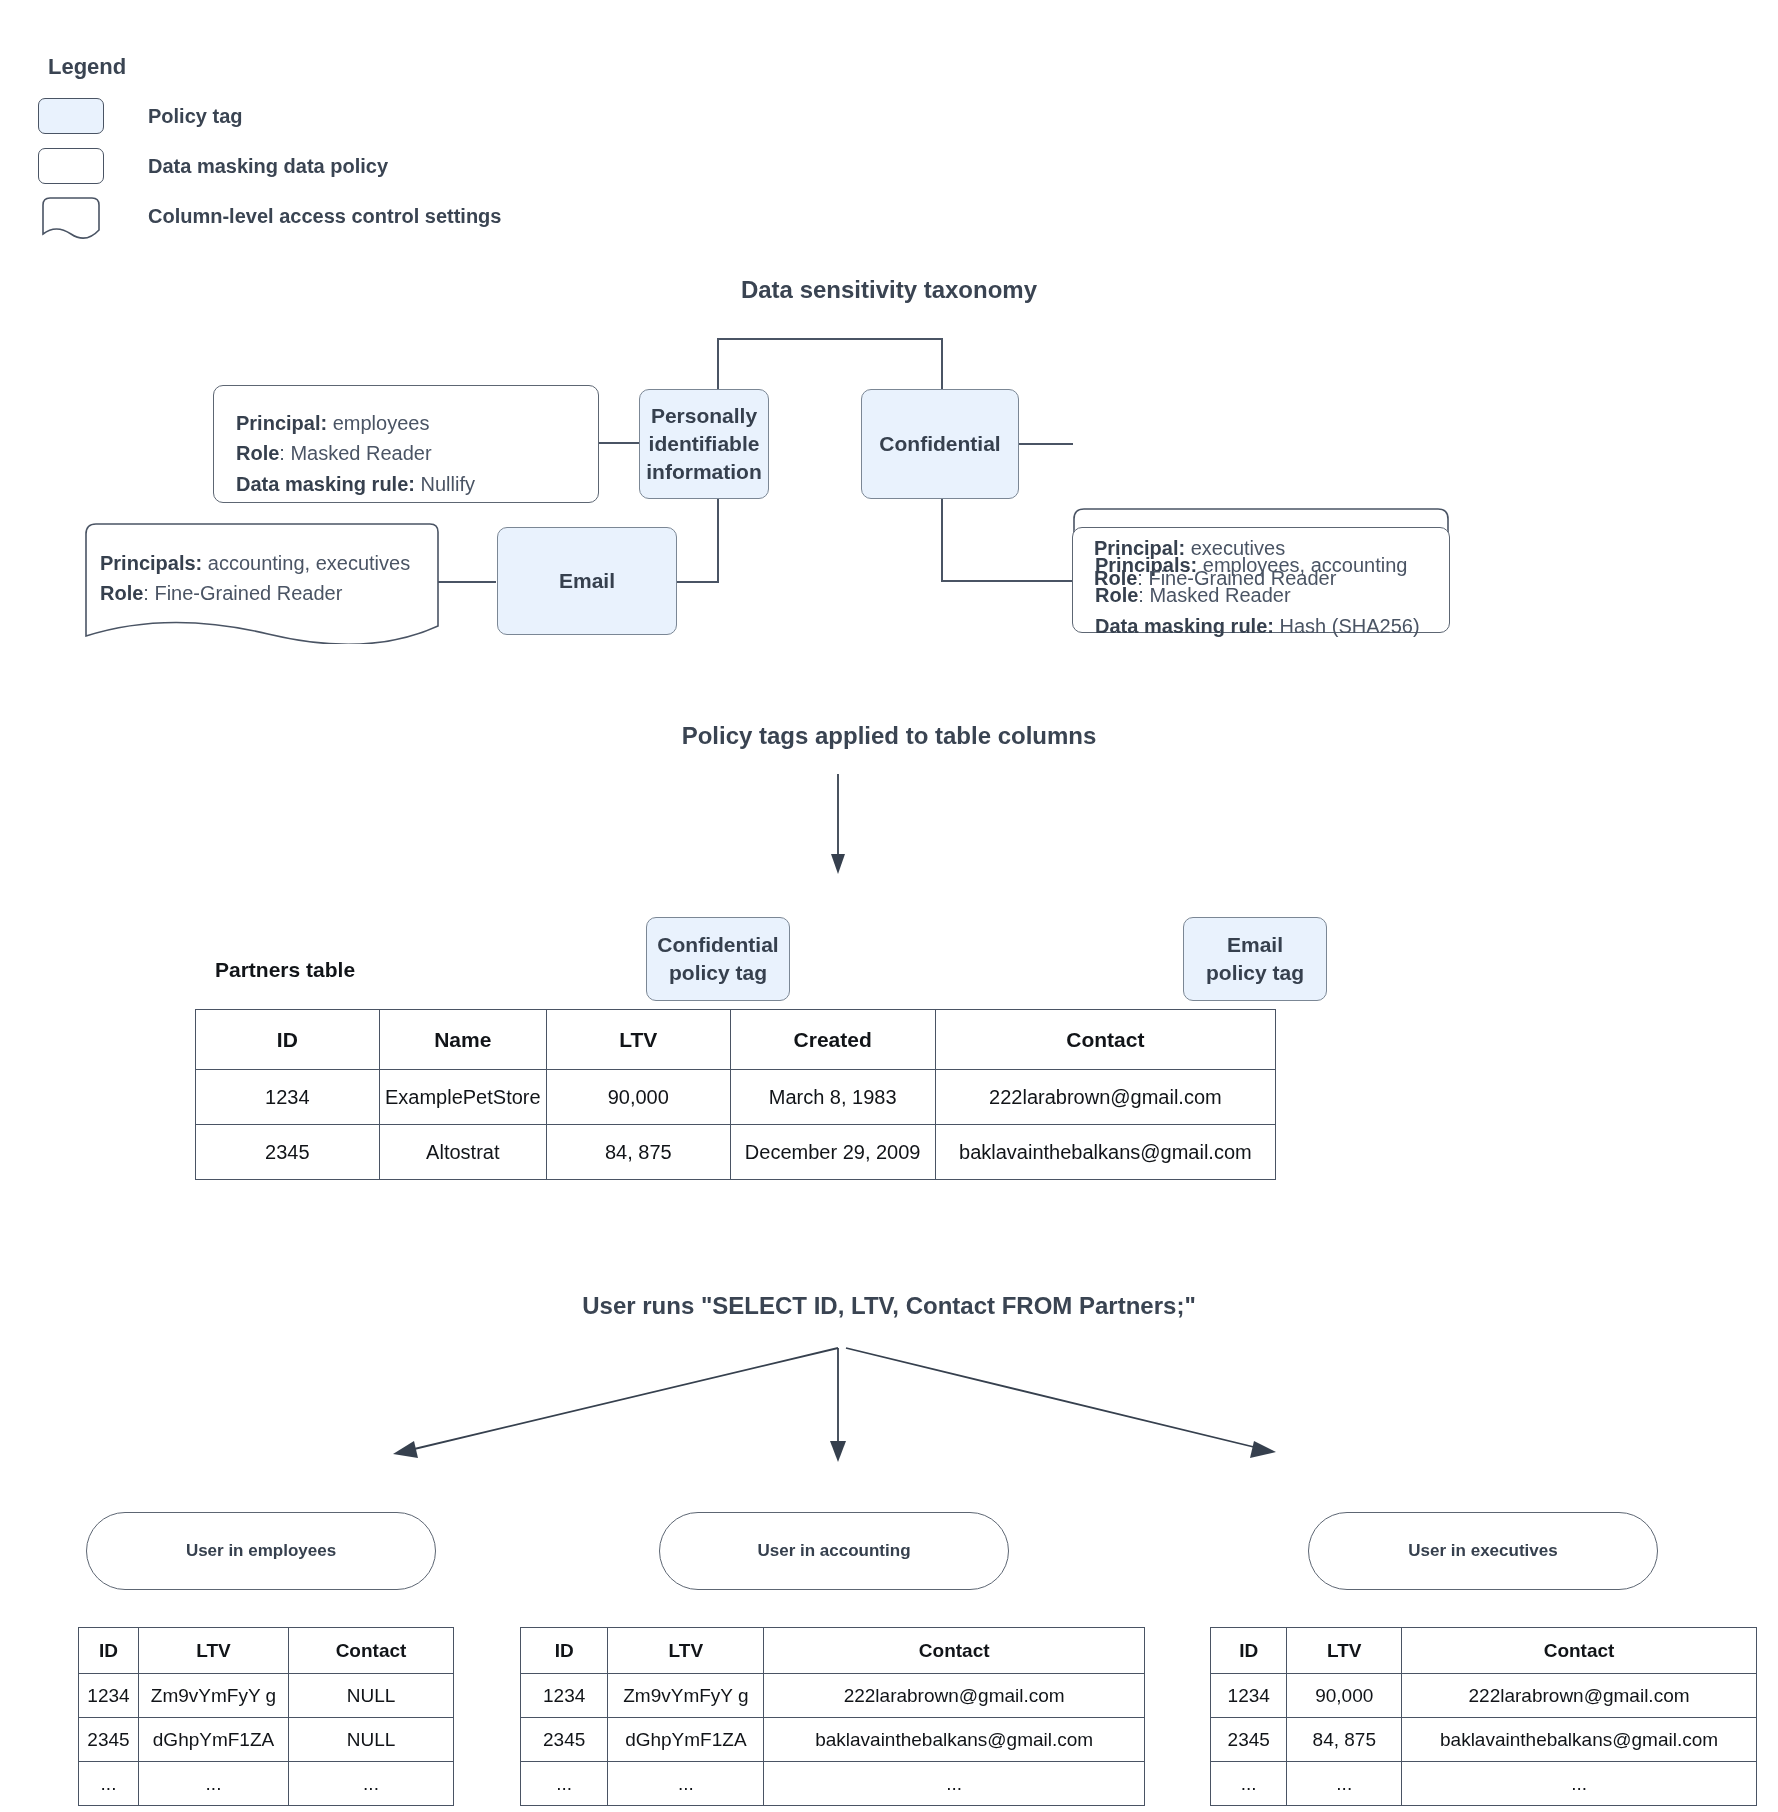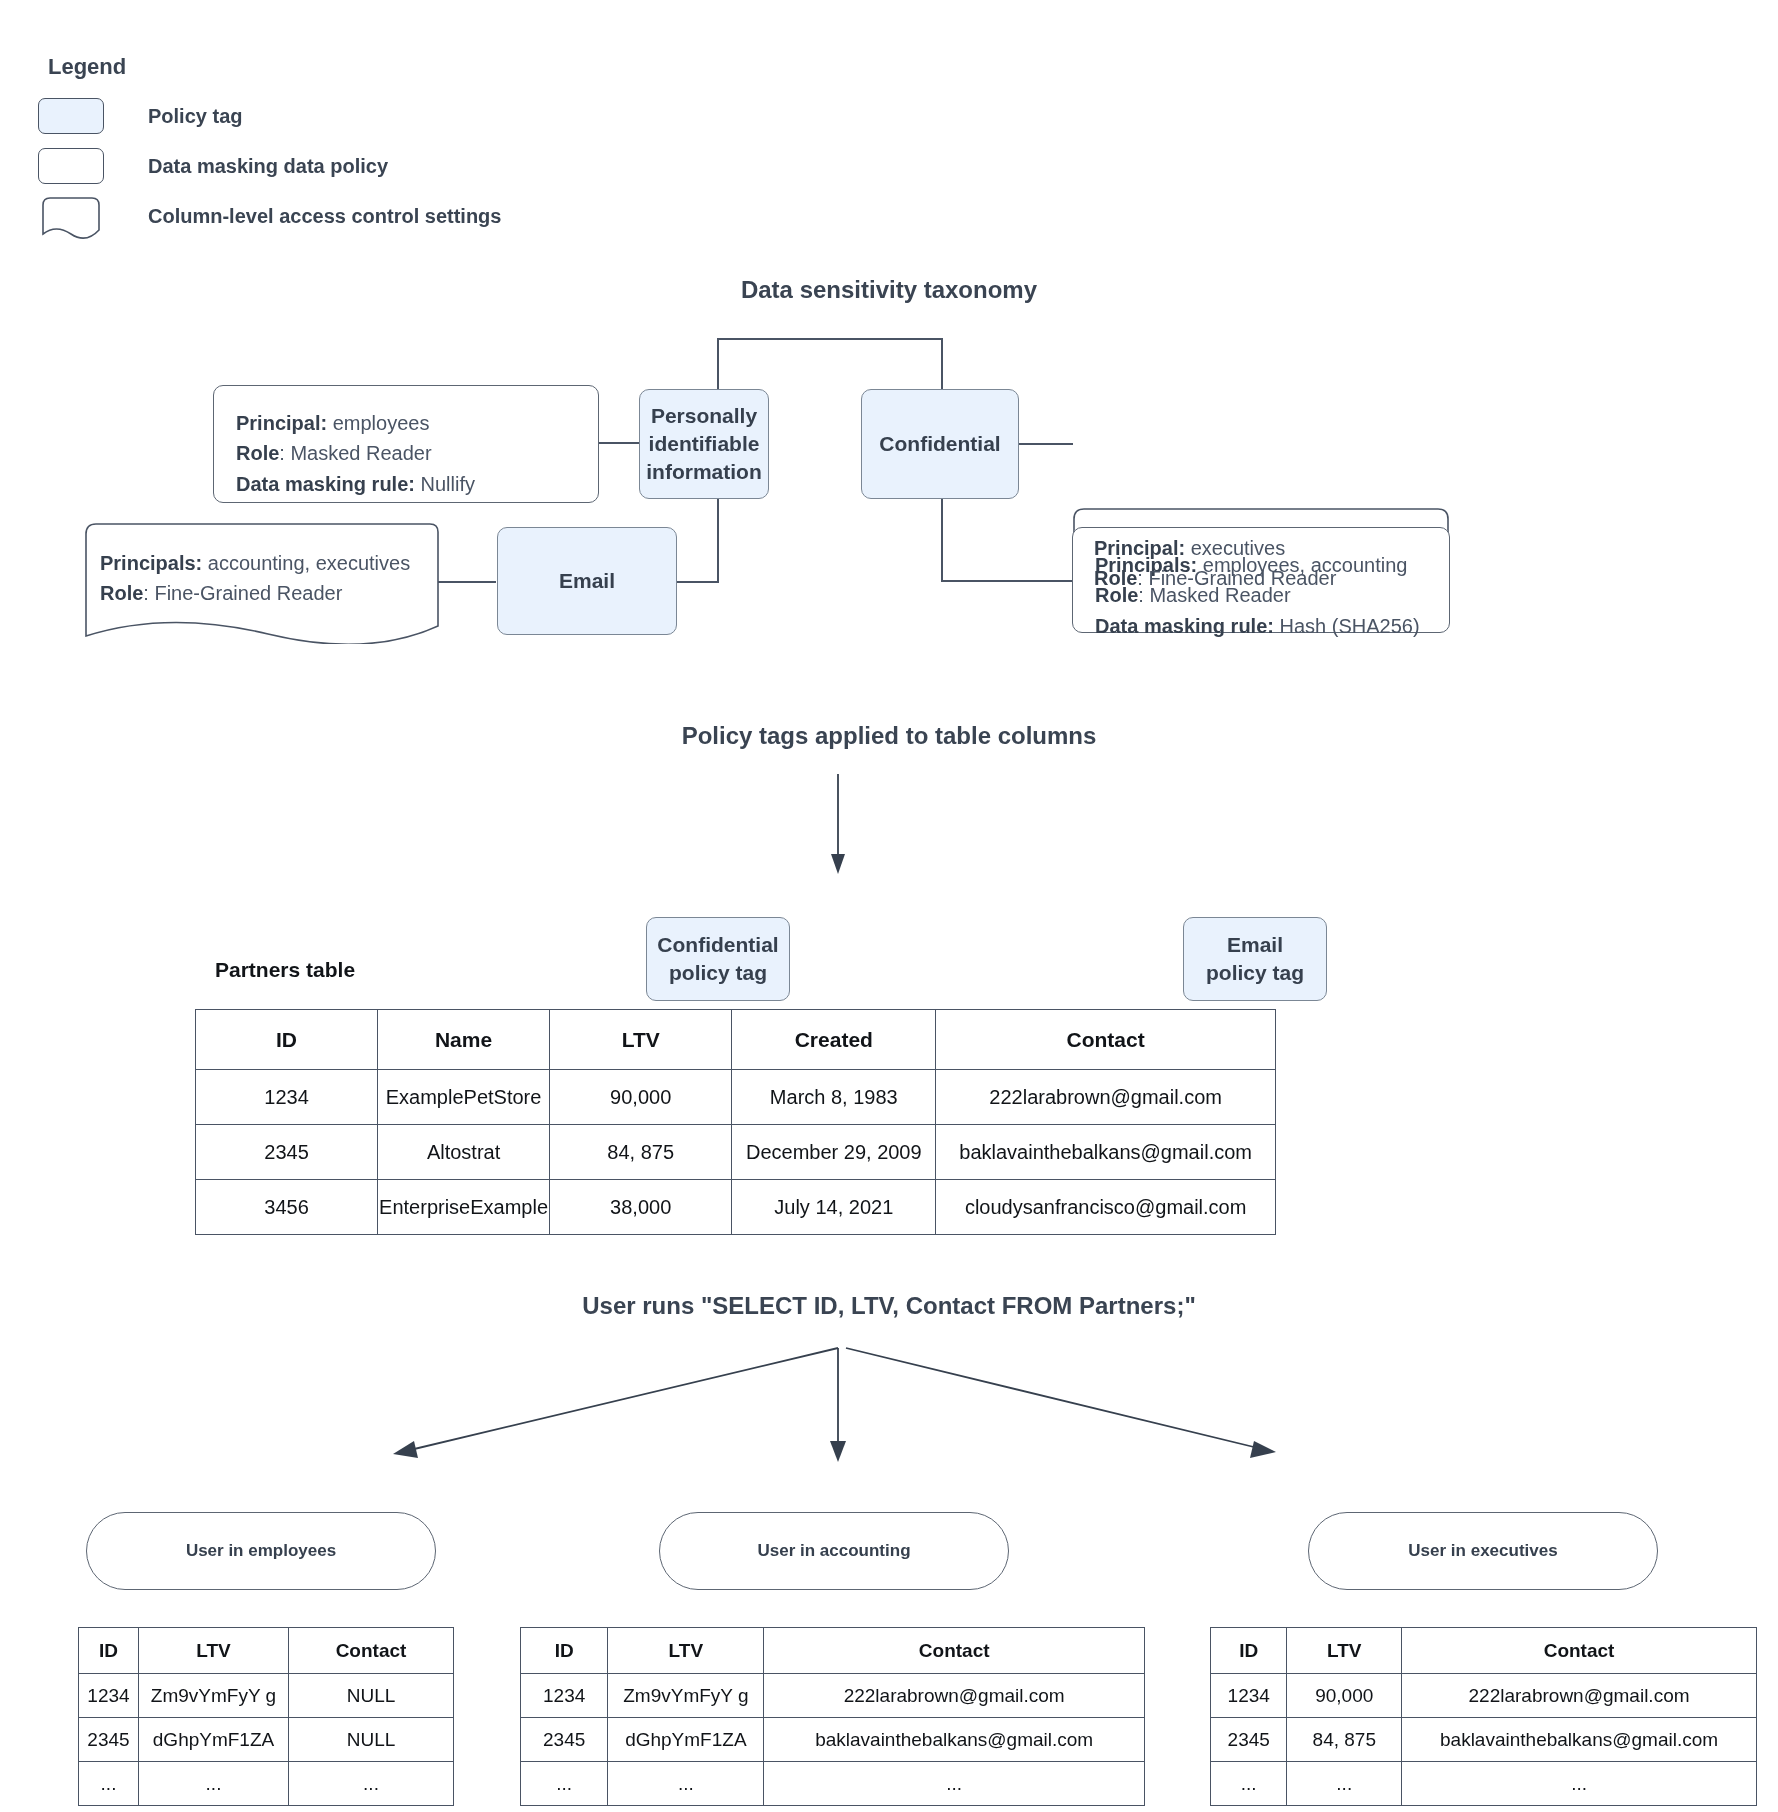--- a/index.html
+++ b/index.html
@@ -174,27 +174,20 @@
           <td>March 8, 1983</td>
           <td>222larabrown@gmail.com</td>
         </tr>
         <tr>
           <td>2345</td>
           <td>Altostrat</td>
           <td>84, 875</td>
           <td>December 29, 2009</td>
           <td>baklavainthebalkans@gmail.com</td>
         </tr>
-        <tr>
-          <td>3456</td>
-          <td>EnterpriseExample</td>
-          <td>38,000</td>
-          <td>July 14, 2021</td>
-          <td>cloudysanfrancisco@gmail.com</td>
-        </tr>
       </tbody>
   </table>
 </div>
 
 <div class="abs sect-title" style="left:0;top:1292px;width:1778px;">User runs "SELECT ID, LTV, Contact FROM Partners;"</div>
 
 <svg class="abs" style="left:380px;top:1340px;" width="1020" height="130">
   <line x1="458" y1="8" x2="30" y2="110" stroke="#36404e" stroke-width="1.8"></line>
   <polygon points="13,114 34,101 38,118" fill="#36404e"></polygon>
   <line x1="458" y1="8" x2="458" y2="104" stroke="#36404e" stroke-width="1.8"></line>

